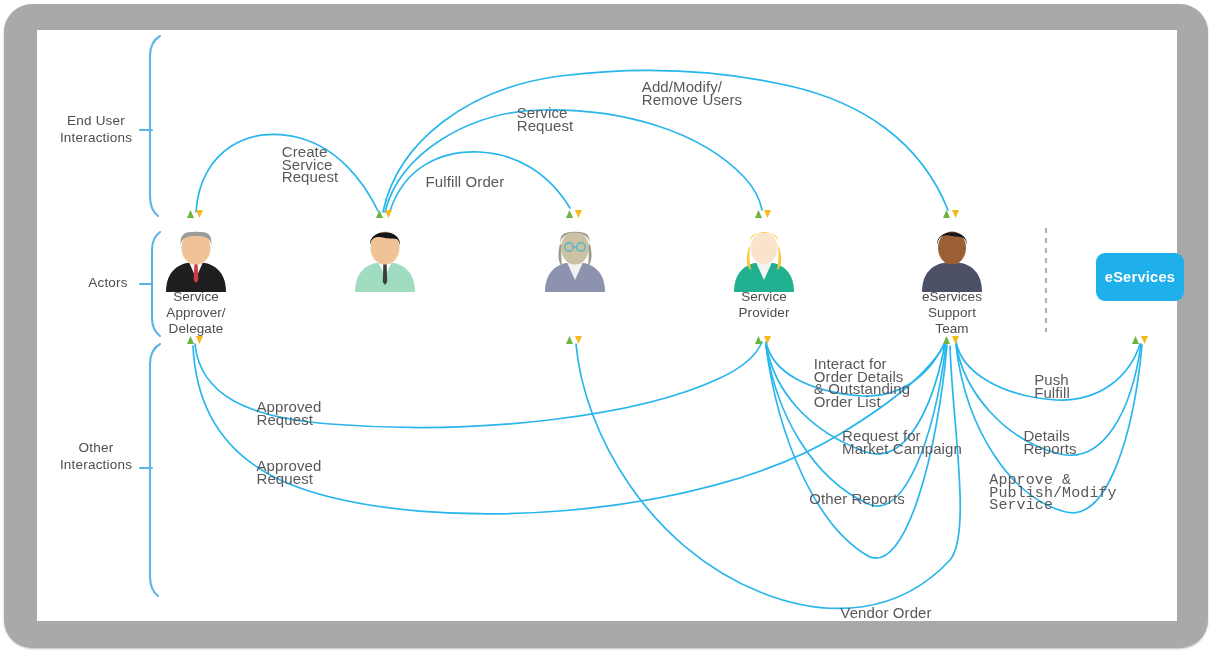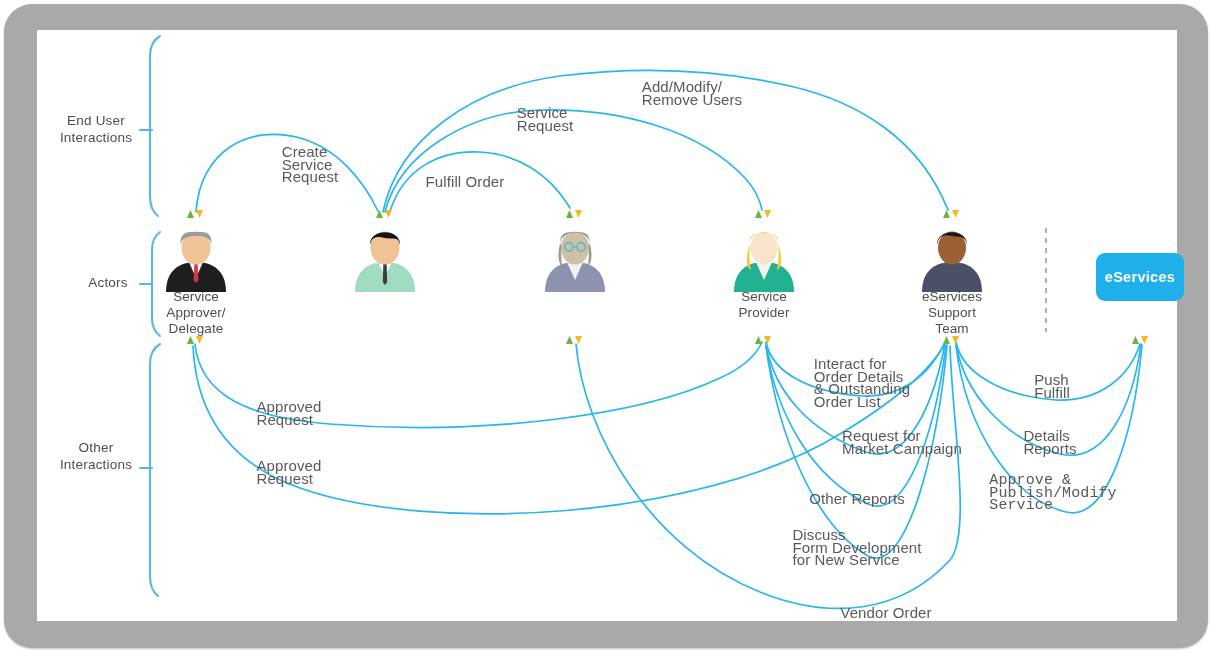--- a/index.html
+++ b/index.html
@@ -247,23 +247,20 @@
 Request</div>
   <div class="edge-label" style="left:289px;top:472px;">Approved
 Request</div>
   <div class="edge-label" style="left:862px;top:383px;">Interact for
 Order Details
 &amp; Outstanding
 Order List</div>
   <div class="edge-label" style="left:862px;top:442px;margin-left:40px;">Request for
 Market Campaign</div>
   <div class="edge-label" style="left:857px;top:499px;">Other Reports</div>
-  <div class="edge-label" style="left:857px;top:548px;">Discuss
-Form Development
-for New Service</div>
   <div class="edge-label" style="left:1052px;top:386px;">Push
 Fulfill</div>
   <div class="edge-label" style="left:1050px;top:442px;">Details
 Reports</div>
   <div class="edge-label" style="left:1053px;top:494px;font-family:Liberation Mono, monospace;">Approve &amp;
 Publish/Modify
 Service</div>
   <div class="edge-label" style="left:886px;top:613px;">Vendor Order</div>
 
 </div>

